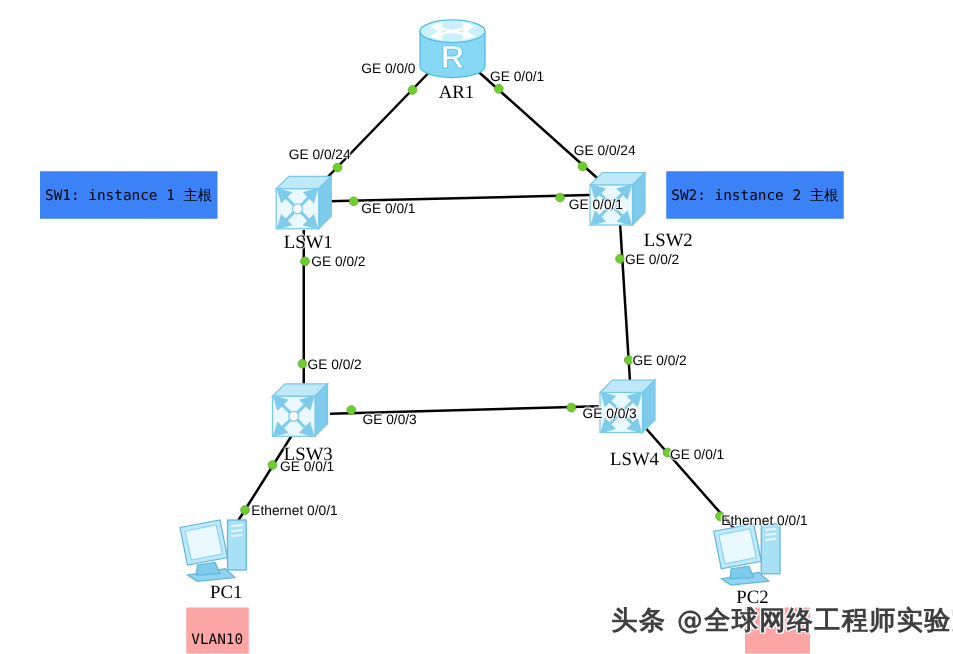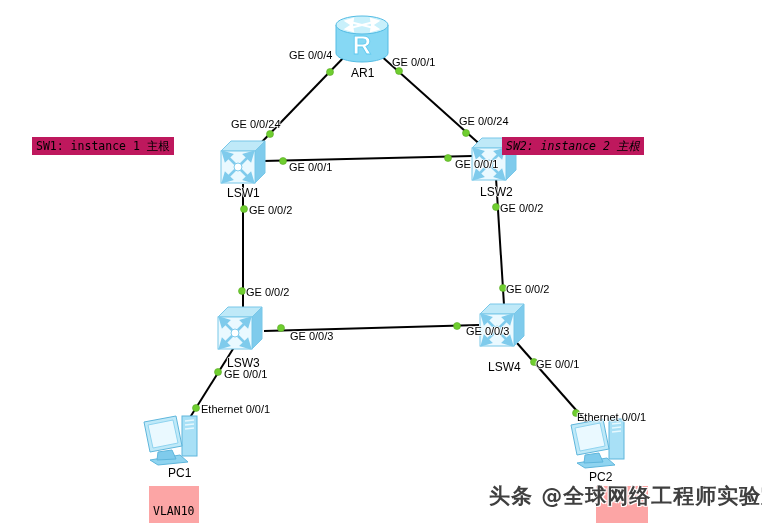--- a/index.html
+++ b/index.html
@@ -7,27 +7,28 @@
     position:relative;width:762px;height:523px;background:#ffffff;
     font-family:"Liberation Sans",sans-serif;overflow:hidden;
   }
   #links-svg{position:absolute;left:0;top:0;z-index:1;}
   .dev-icon{position:absolute;z-index:3;cursor:pointer;}
   .iface-label{
     position:absolute;z-index:4;font-size:11px;color:#000;white-space:nowrap;
     text-shadow:-1px 0 1px #fff,1px 0 1px #fff,0 -1px 1px #fff,0 1px 1px #fff;
   }
   .dev-label{
-    position:absolute;z-index:4;font-size:12px;color:#000;white-space:nowrap;
+    position:absolute;z-index:4;font-size:15px;color:#000;white-space:nowrap;
     text-shadow:-1px 0 1px #fff,1px 0 1px #fff,0 -1px 1px #fff,0 1px 1px #fff;
+    font-family:Liberation Serif, serif;
   }
   .note-box{
-    position:absolute;z-index:5;background:#be185d;color:#000;
+    position:absolute;z-index:5;background:#3b82f6;color:#000;
     font-family:"DejaVu Sans Mono",monospace;font-size:11.5px;line-height:16px;
-    padding:1px 4px;white-space:pre;
+    padding:11px 4px;white-space:pre;
   }
   .vlan-box{
     position:absolute;z-index:2;background:#fca5a5;color:#000;
     font-family:"DejaVu Sans Mono",monospace;font-size:11.5px;line-height:15px;
     padding:18px 4px;white-space:nowrap;
   }
   .watermark{
     position:absolute;z-index:6;font-size:21px;font-weight:bold;color:#3f3f3f;
     font-family:"DejaVu Sans",sans-serif;white-space:nowrap;letter-spacing:1px;
     text-shadow:-1px -1px 0 #fff,1px -1px 0 #fff,-1px 1px 0 #fff,1px 1px 0 #fff;
@@ -173,46 +174,46 @@
       <line x1="43" y1="17" x2="52" y2="16" stroke="#E6F8FE" stroke-width="1.5"></line>
       <polygon points="8,48 38,43 46,50 16,53" fill="#8FD4F0" stroke="#5FB6DC" stroke-width="1"></polygon>
       <polygon points="16,40 30,38 34,47 15,48" fill="#7FCBEC" stroke="#5FB6DC" stroke-width="1"></polygon>
       <polygon points="2,10 34,4 40,34 8,40" fill="#BFE9F8" stroke="#5FB6DC" stroke-width="1"></polygon>
       <polygon points="6,13 31,8 36,31 11,36" fill="#EAF9FF" stroke="#8FD4F0" stroke-width="1"></polygon>
     </svg>
   </div>
 
   <div class="dev-label" style="left:351px;top:66px;">AR1</div>
   <div class="dev-label" style="left:227px;top:186px;">LSW1</div>
-  <div class="dev-label" style="left:452px;top:185px;padding-left:28px;">LSW2</div>
+  <div class="dev-label" style="left:487px;top:185px;padding-left:28px;">LSW2</div>
   <div class="dev-label" style="left:227px;top:356px;text-align:center;">LSW3</div>
   <div class="dev-label" style="left:488px;top:360px;">LSW4</div>
   <div class="dev-label" style="left:168px;top:466px;">PC1</div>
   <div class="dev-label" style="left:589px;top:470px;">PC2</div>
 
-  <div class="iface-label" style="left:289px;top:49px;">GE 0/0/4</div>
+  <div class="iface-label" style="left:289px;top:49px;">GE 0/0/0</div>
   <div class="iface-label" style="left:392px;top:56px;">GE 0/0/1</div>
   <div class="iface-label" style="left:231px;top:118px;">GE 0/0/24</div>
   <div class="iface-label" style="left:289px;top:161px;">GE 0/0/1</div>
   <div class="iface-label" style="left:249px;top:204px;">GE 0/0/2</div>
   <div class="iface-label" style="left:459px;top:115px;">GE 0/0/24</div>
   <div class="iface-label" style="left:455px;top:158px;">GE 0/0/1</div>
   <div class="iface-label" style="left:500px;top:202px;">GE 0/0/2</div>
   <div class="iface-label" style="left:246px;top:286px;">GE 0/0/2</div>
   <div class="iface-label" style="left:290px;top:330px;">GE 0/0/3</div>
   <div class="iface-label" style="left:224px;top:368px;">GE 0/0/1</div>
   <div class="iface-label" style="left:506px;top:283px;">GE 0/0/2</div>
   <div class="iface-label" style="left:466px;top:325px;">GE 0/0/3</div>
   <div class="iface-label" style="left:536px;top:358px;">GE 0/0/1</div>
   <div class="iface-label" style="left:201px;top:403px;">Ethernet 0/0/1</div>
   <div class="iface-label" style="left:577px;top:411px;">Ethernet 0/0/1</div>
 
   <div class="note-box" style="left:32px;top:137px;"><span>SW1: instance 1 主根</span><br></div>
 
-  <div class="note-box" style="left:502px;top:137px;font-style:italic;"><span>SW2: instance 2 主根</span><br></div>
+  <div class="note-box" style="left:533px;top:137px;"><span>SW2: instance 2 主根</span><br></div>
 
   <div class="vlan-box" style="left:149px;top:486px;z-index:5;">VLAN10</div>
 
   <div class="vlan-box" style="left:596px;top:486px;width:44px;height:15px;"></div>
 
   <div class="watermark" style="left:489px;top:482px;">头条 @全球网络工程师实验室</div>
 
 </div>
 
 </body></html>

